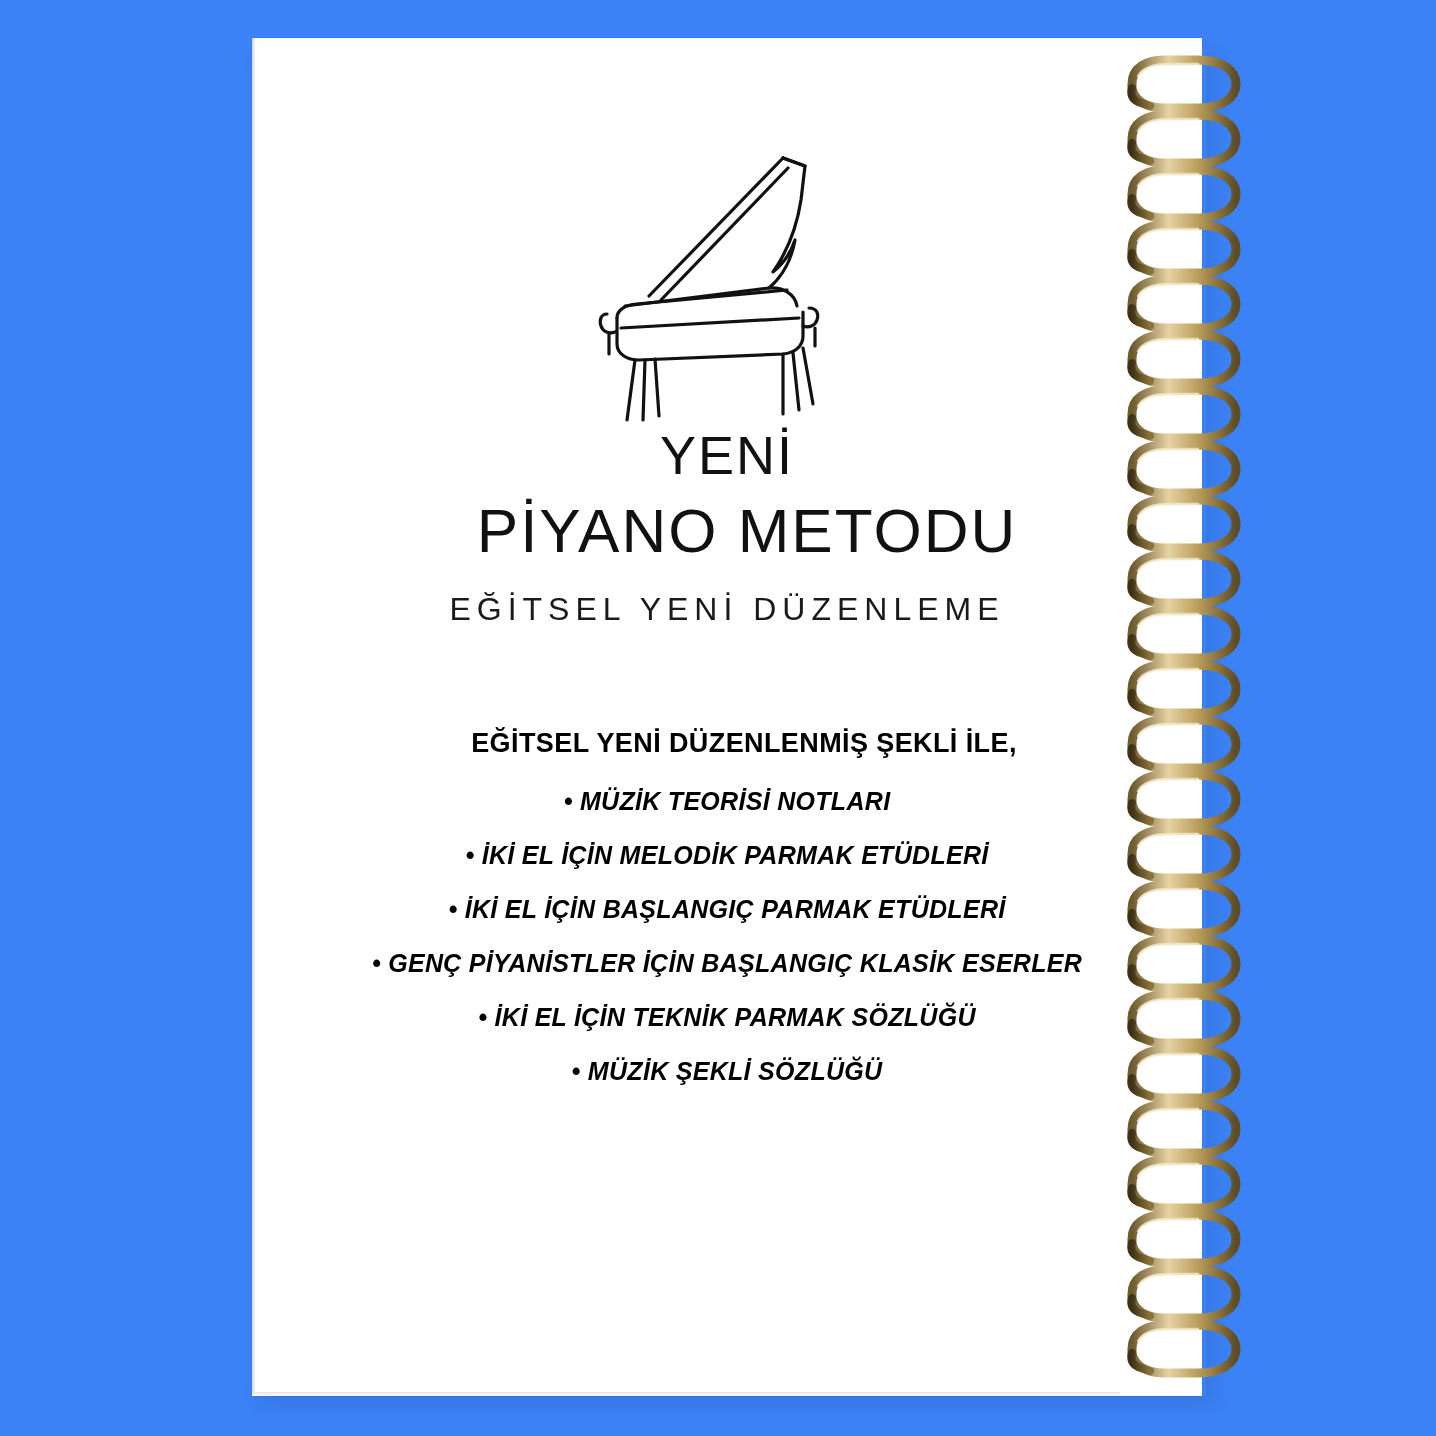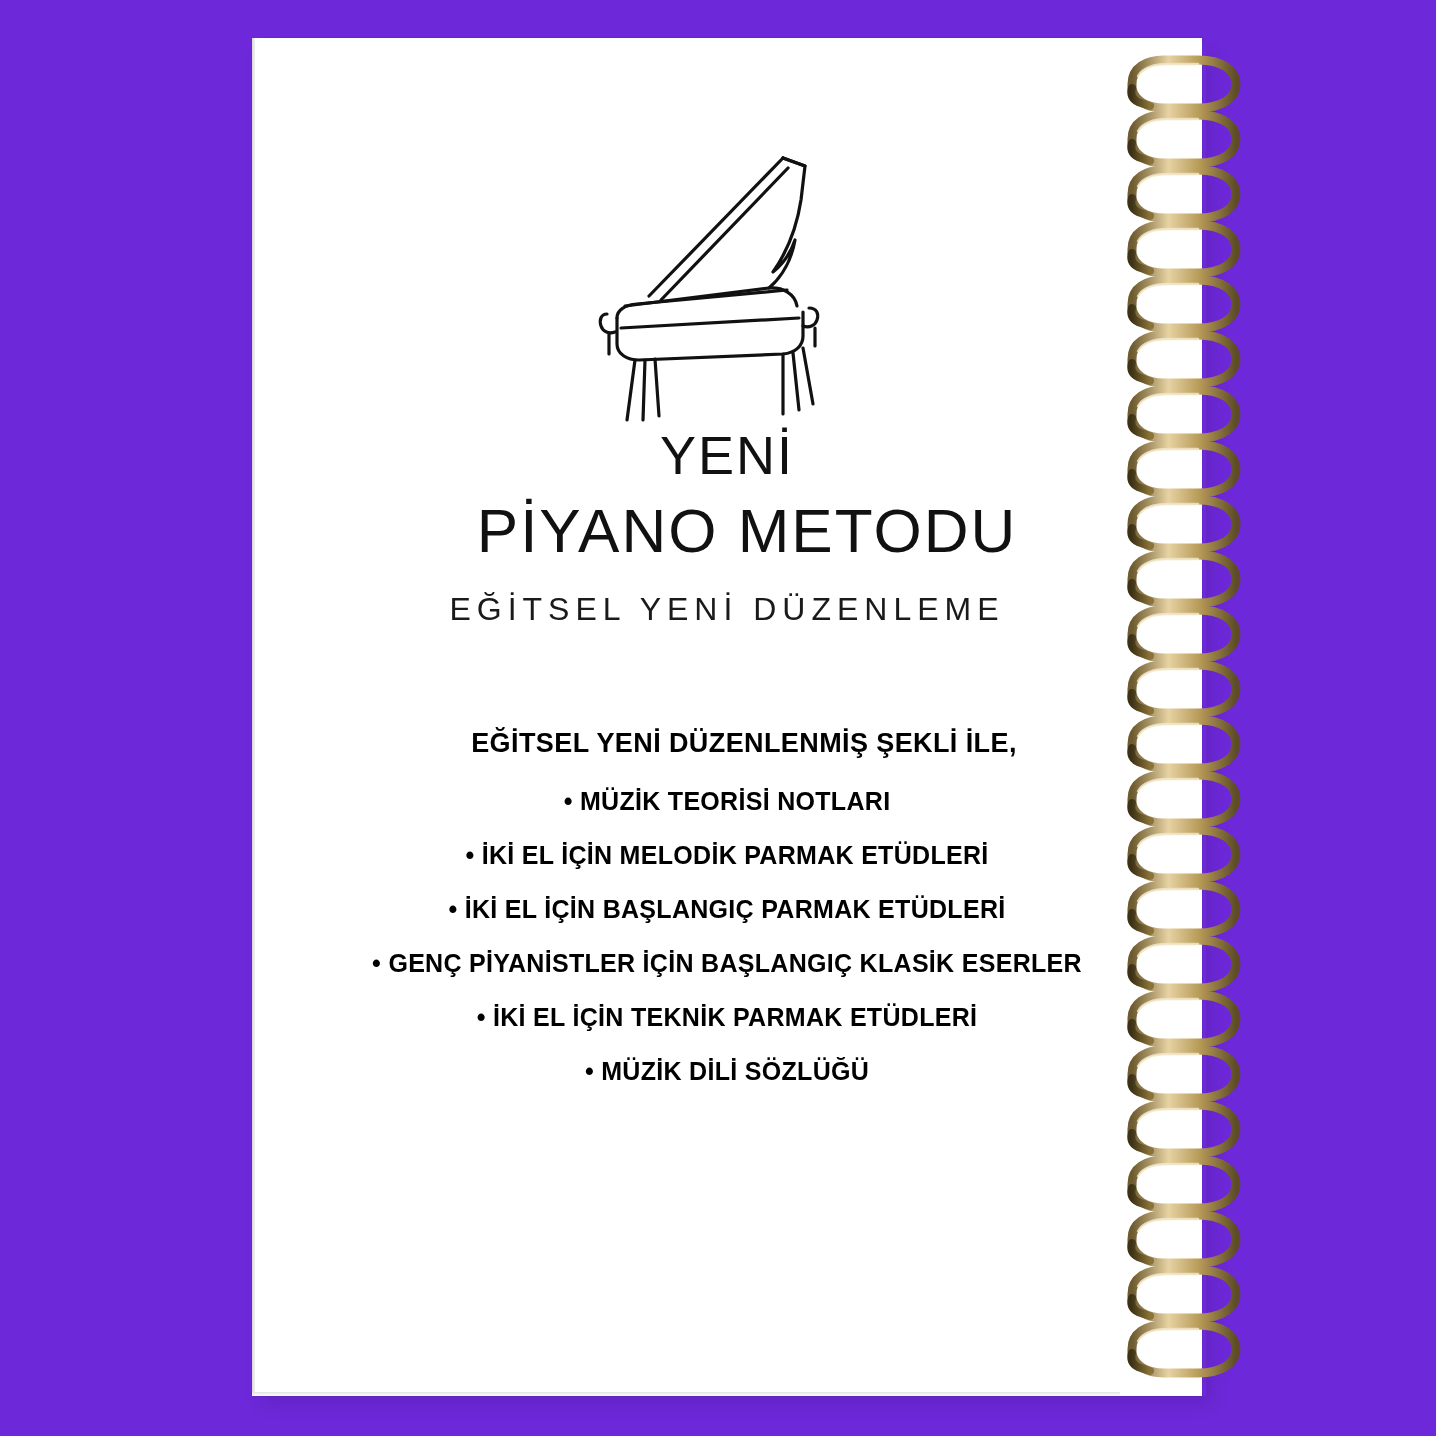--- a/index.html
+++ b/index.html
@@ -11,21 +11,21 @@
     width: 1436px;
     height: 1436px;
     font-family: "Liberation Sans", sans-serif;
     overflow: hidden;
   }
 
   #stage {
     position: relative;
     width: 1436px;
     height: 1436px;
-    background: #6d28d9;
+    background: #3b82f6;
   }
 
   
   .notebook {
     position: absolute;
     left: 252px;
     top: 38px;
     width: 950px;
     height: 1358px;
     background: #ffffff;
@@ -124,20 +124,21 @@
     letter-spacing: 0.4px;
     margin: 0 0 28px 0;
     padding-left: 34px;
   }
   .feature-item {
     font-size: 25px;
     font-weight: bold;
     letter-spacing: 0.3px;
     margin: 0 0 25px 0;
     white-space: nowrap;
+    font-style: italic;
   }
 
   
   .spiral {
     position: absolute;
     left: 1118px;
     top: 50px;
     width: 130px;
     height: 1340px;
     pointer-events: none;
@@ -189,22 +190,22 @@
       <div class="title-main-2">PİYANO METODU</div>
       <div class="title-sub">EĞİTSEL YENİ DÜZENLEME</div>
     </div>
 
     <div class="features">
       <div class="features-heading">EĞİTSEL YENİ DÜZENLENMİŞ ŞEKLİ İLE,</div>
       <div class="feature-item">• MÜZİK TEORİSİ NOTLARI</div>
       <div class="feature-item">• İKİ EL İÇİN MELODİK PARMAK ETÜDLERİ</div>
       <div class="feature-item">• İKİ EL İÇİN BAŞLANGIÇ PARMAK ETÜDLERİ</div>
       <div class="feature-item">• GENÇ PİYANİSTLER İÇİN BAŞLANGIÇ KLASİK ESERLER</div>
-      <div class="feature-item">• İKİ EL İÇİN TEKNİK PARMAK ETÜDLERİ</div>
-      <div class="feature-item">• MÜZİK DİLİ SÖZLÜĞÜ</div>
+      <div class="feature-item">• İKİ EL İÇİN TEKNİK PARMAK SÖZLÜĞÜ</div>
+      <div class="feature-item">• MÜZİK ŞEKLİ SÖZLÜĞÜ</div>
     </div>
 
   </div>
 
   <div class="page-edge-left"></div>
   <div class="page-edge-bottom"></div>
   <div class="spine-band"></div>
 
   <div class="spiral">
     <svg width="130" height="1340" viewBox="0 0 130 1340" aria-hidden="true">

